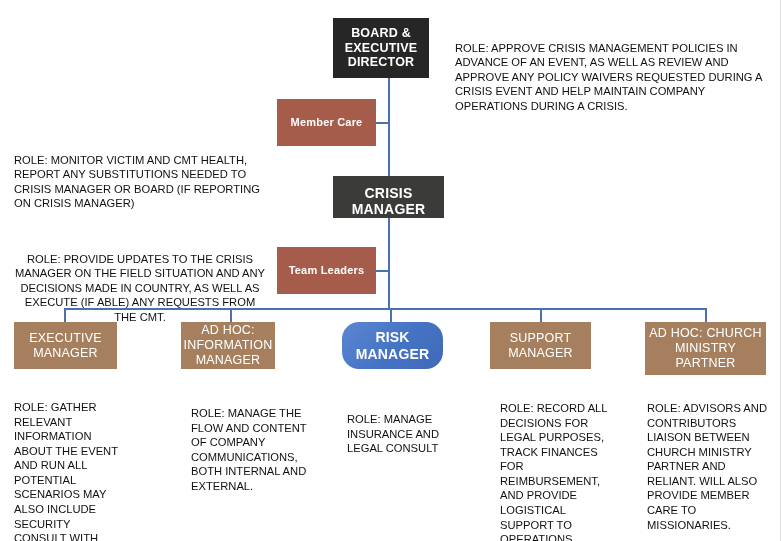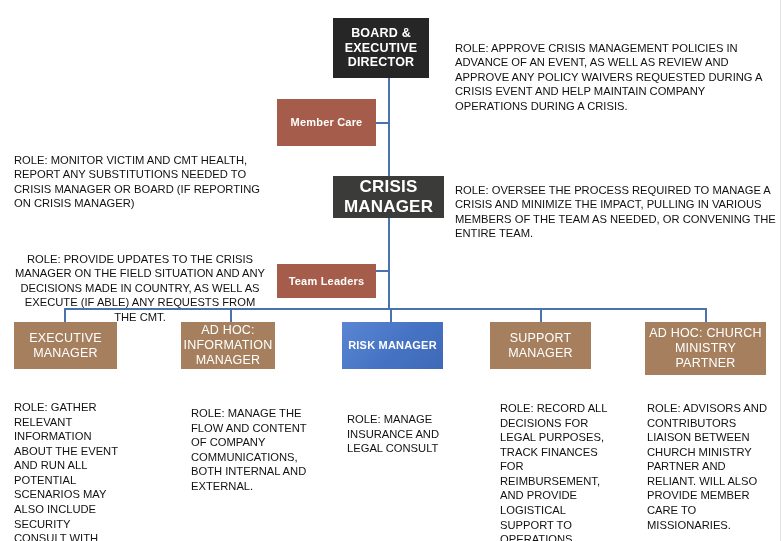--- a/index.html
+++ b/index.html
@@ -44,36 +44,38 @@
     letter-spacing: 0.2px;
   }
   .box-dark {
     background: #262626;
     font-weight: bold;
     font-size: 12.5px;
   }
   .box-charcoal {
     background: #3b3b39;
     font-weight: bold;
-    font-size: 17px;
+    font-size: 14px;
+    align-items: flex-end;
   }
   .box-rust {
     background: #a65c4a;
     font-size: 11px;
     font-weight: bold;
   }
   .box-tan {
     background: #a6805e;
     font-size: 12.5px;
     font-weight: normal;
   }
   .box-blue {
     background: linear-gradient(135deg, #5a86d3 0%, #4573c3 55%, #3f69b8 100%);
-    font-size: 11px;
+    font-size: 14px;
     font-weight: bold;
+    border-radius: 17px;
   }
 
   .box-label {
     display: block;
     white-space: pre-line;
     padding: 0 4px;
   }
 
   
   .role-text {
@@ -126,21 +128,21 @@
   </div>
 
   <div class="box box-rust" style="left:277px; top:99px; width:99px; height:47px;">
     <span class="box-label">Member Care</span>
   </div>
 
   <div class="box box-charcoal" style="left:333px; top:176px; width:111px; height:42px;">
     <span class="box-label">CRISIS MANAGER</span>
   </div>
 
-  <div class="box box-rust" style="left:277px; top:247px; width:99px; height:34px;margin-top:17px;">
+  <div class="box box-rust" style="left:277px; top:247px; width:99px; height:47px;">
     <span class="box-label">Team Leaders</span>
   </div>
 
   <div class="box box-tan" style="left:14px; top:322px; width:103px; height:47px;">
     <span class="box-label">EXECUTIVE
 MANAGER</span>
   </div>
 
   <div class="box box-tan" style="left:181px; top:322px; width:94px; height:47px;">
     <span class="box-label">AD HOC:
@@ -160,21 +162,20 @@
   <div class="box box-tan" style="left:645px; top:322px; width:121px; height:53px;justify-content:center;">
     <span class="box-label">AD HOC: CHURCH
 MINISTRY
 PARTNER</span>
   </div>
 
   <div class="role-text" style="left:455px; top:41px; width:322px;">ROLE: APPROVE CRISIS MANAGEMENT POLICIES IN ADVANCE OF AN EVENT, AS WELL AS REVIEW AND APPROVE ANY POLICY WAIVERS REQUESTED DURING A CRISIS EVENT AND HELP MAINTAIN COMPANY OPERATIONS DURING A CRISIS.</div>
 
   <div class="role-text" style="left:14px; top:113px; width:252px;margin-top:40px;">ROLE: MONITOR VICTIM AND CMT HEALTH, REPORT ANY SUBSTITUTIONS NEEDED TO CRISIS MANAGER OR BOARD (IF REPORTING ON CRISIS MANAGER)</div>
 
-  <div class="role-text" style="left:455px; top:183px; width:322px;">ROLE: OVERSEE THE PROCESS REQUIRED TO MANAGE A CRISIS AND MINIMIZE THE IMPACT, PULLING IN VARIOUS MEMBERS OF THE TEAM AS NEEDED, OR CONVENING THE ENTIRE TEAM.</div>
 
   <div class="role-text" style="left:14px; top:252px; width:252px;text-align:center;">ROLE: PROVIDE UPDATES TO THE CRISIS MANAGER ON THE FIELD SITUATION AND ANY DECISIONS MADE IN COUNTRY, AS WELL AS EXECUTE (IF ABLE) ANY REQUESTS FROM THE CMT.</div>
 
   <div class="role-text narrow" style="left:14px; top:400px; width:105px;">ROLE: GATHER RELEVANT INFORMATION ABOUT THE EVENT AND RUN ALL POTENTIAL SCENARIOS MAY ALSO INCLUDE SECURITY CONSULT WITH THIRD PARTY</div>
 
   <div class="role-text narrow" style="left:191px; top:406px; width:122px;">ROLE: MANAGE THE FLOW AND CONTENT OF COMPANY COMMUNICATIONS, BOTH INTERNAL AND EXTERNAL.</div>
 
   <div class="role-text narrow" style="left:347px; top:412px; width:122px;">ROLE: MANAGE INSURANCE AND LEGAL CONSULT</div>
 
   <div class="role-text narrow" style="left:500px; top:401px; width:122px;">ROLE: RECORD ALL DECISIONS FOR LEGAL PURPOSES, TRACK FINANCES FOR REIMBURSEMENT, AND PROVIDE LOGISTICAL SUPPORT TO OPERATIONS.</div>

